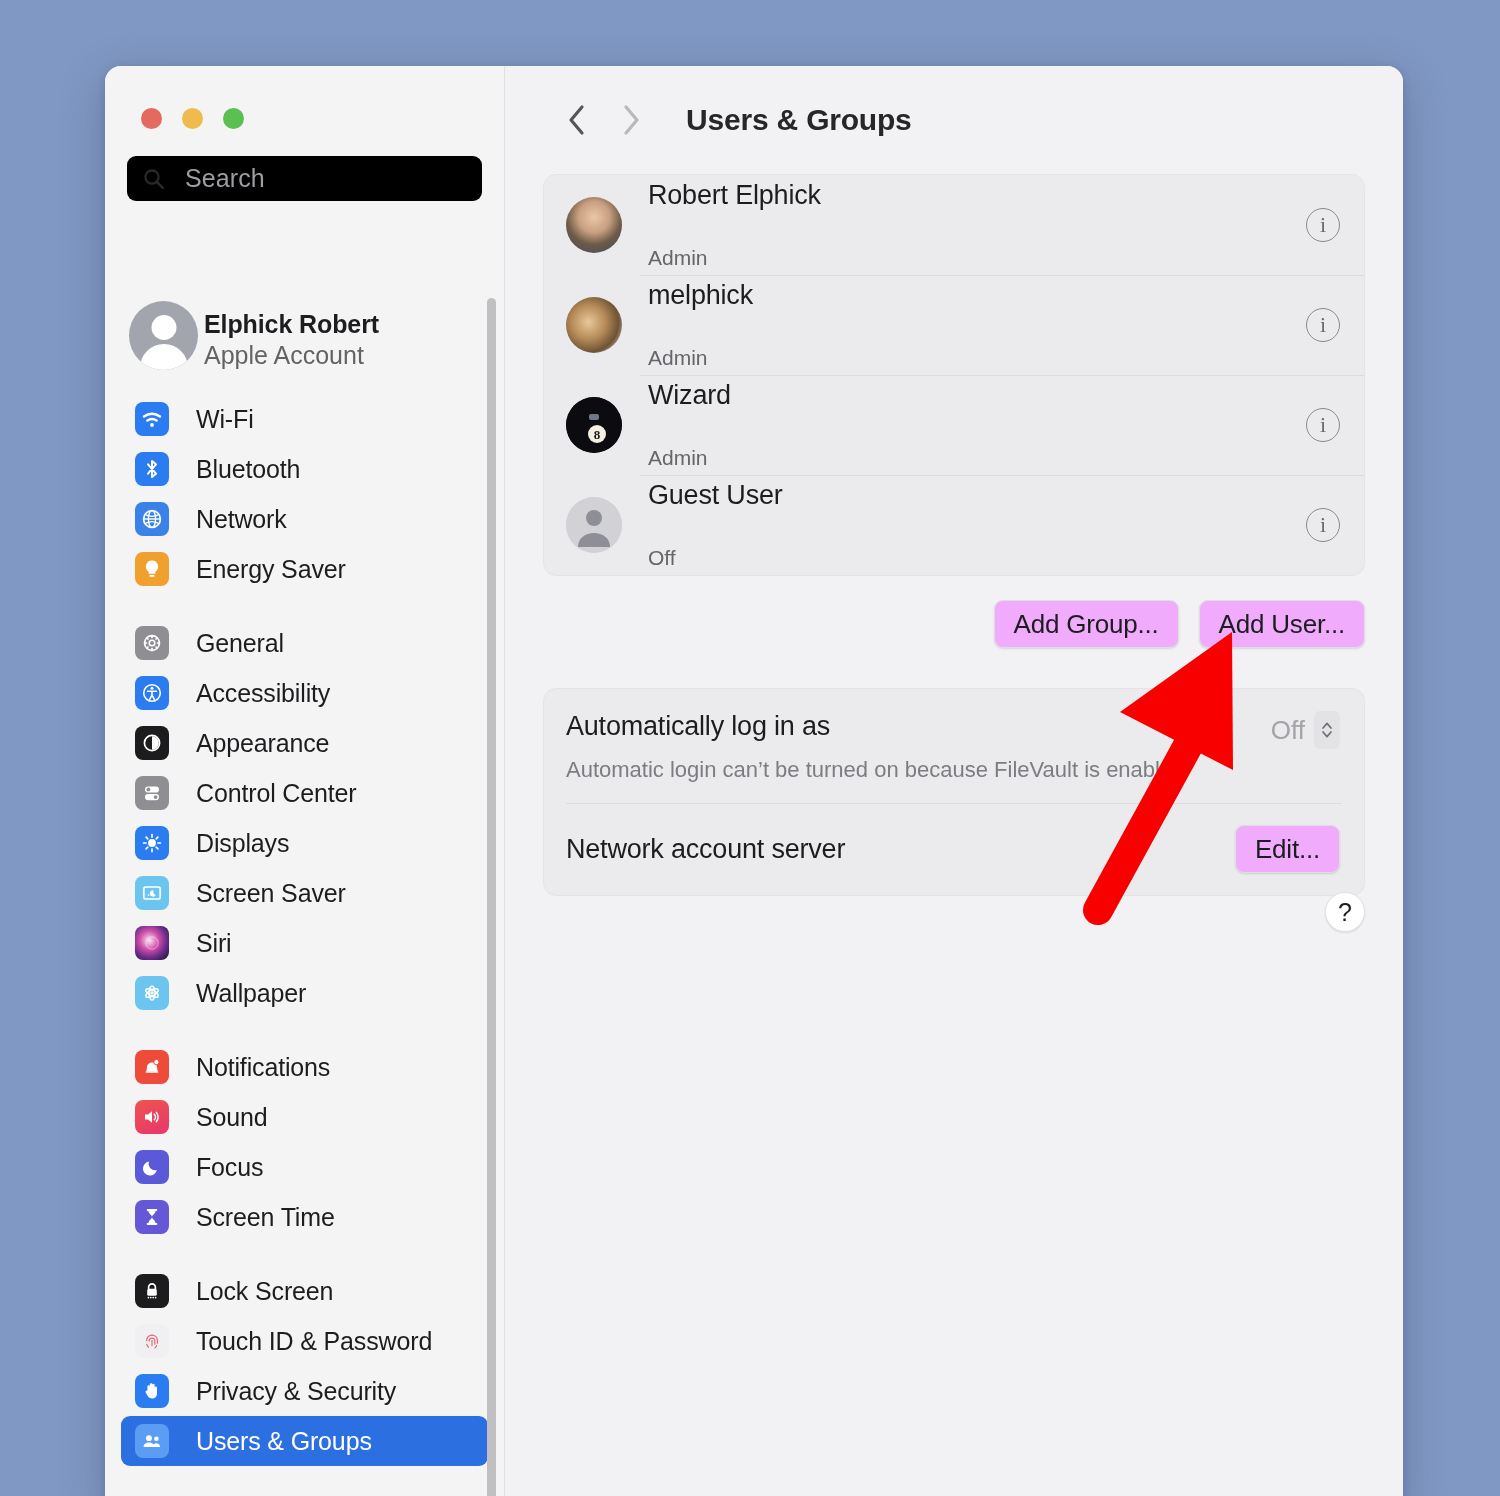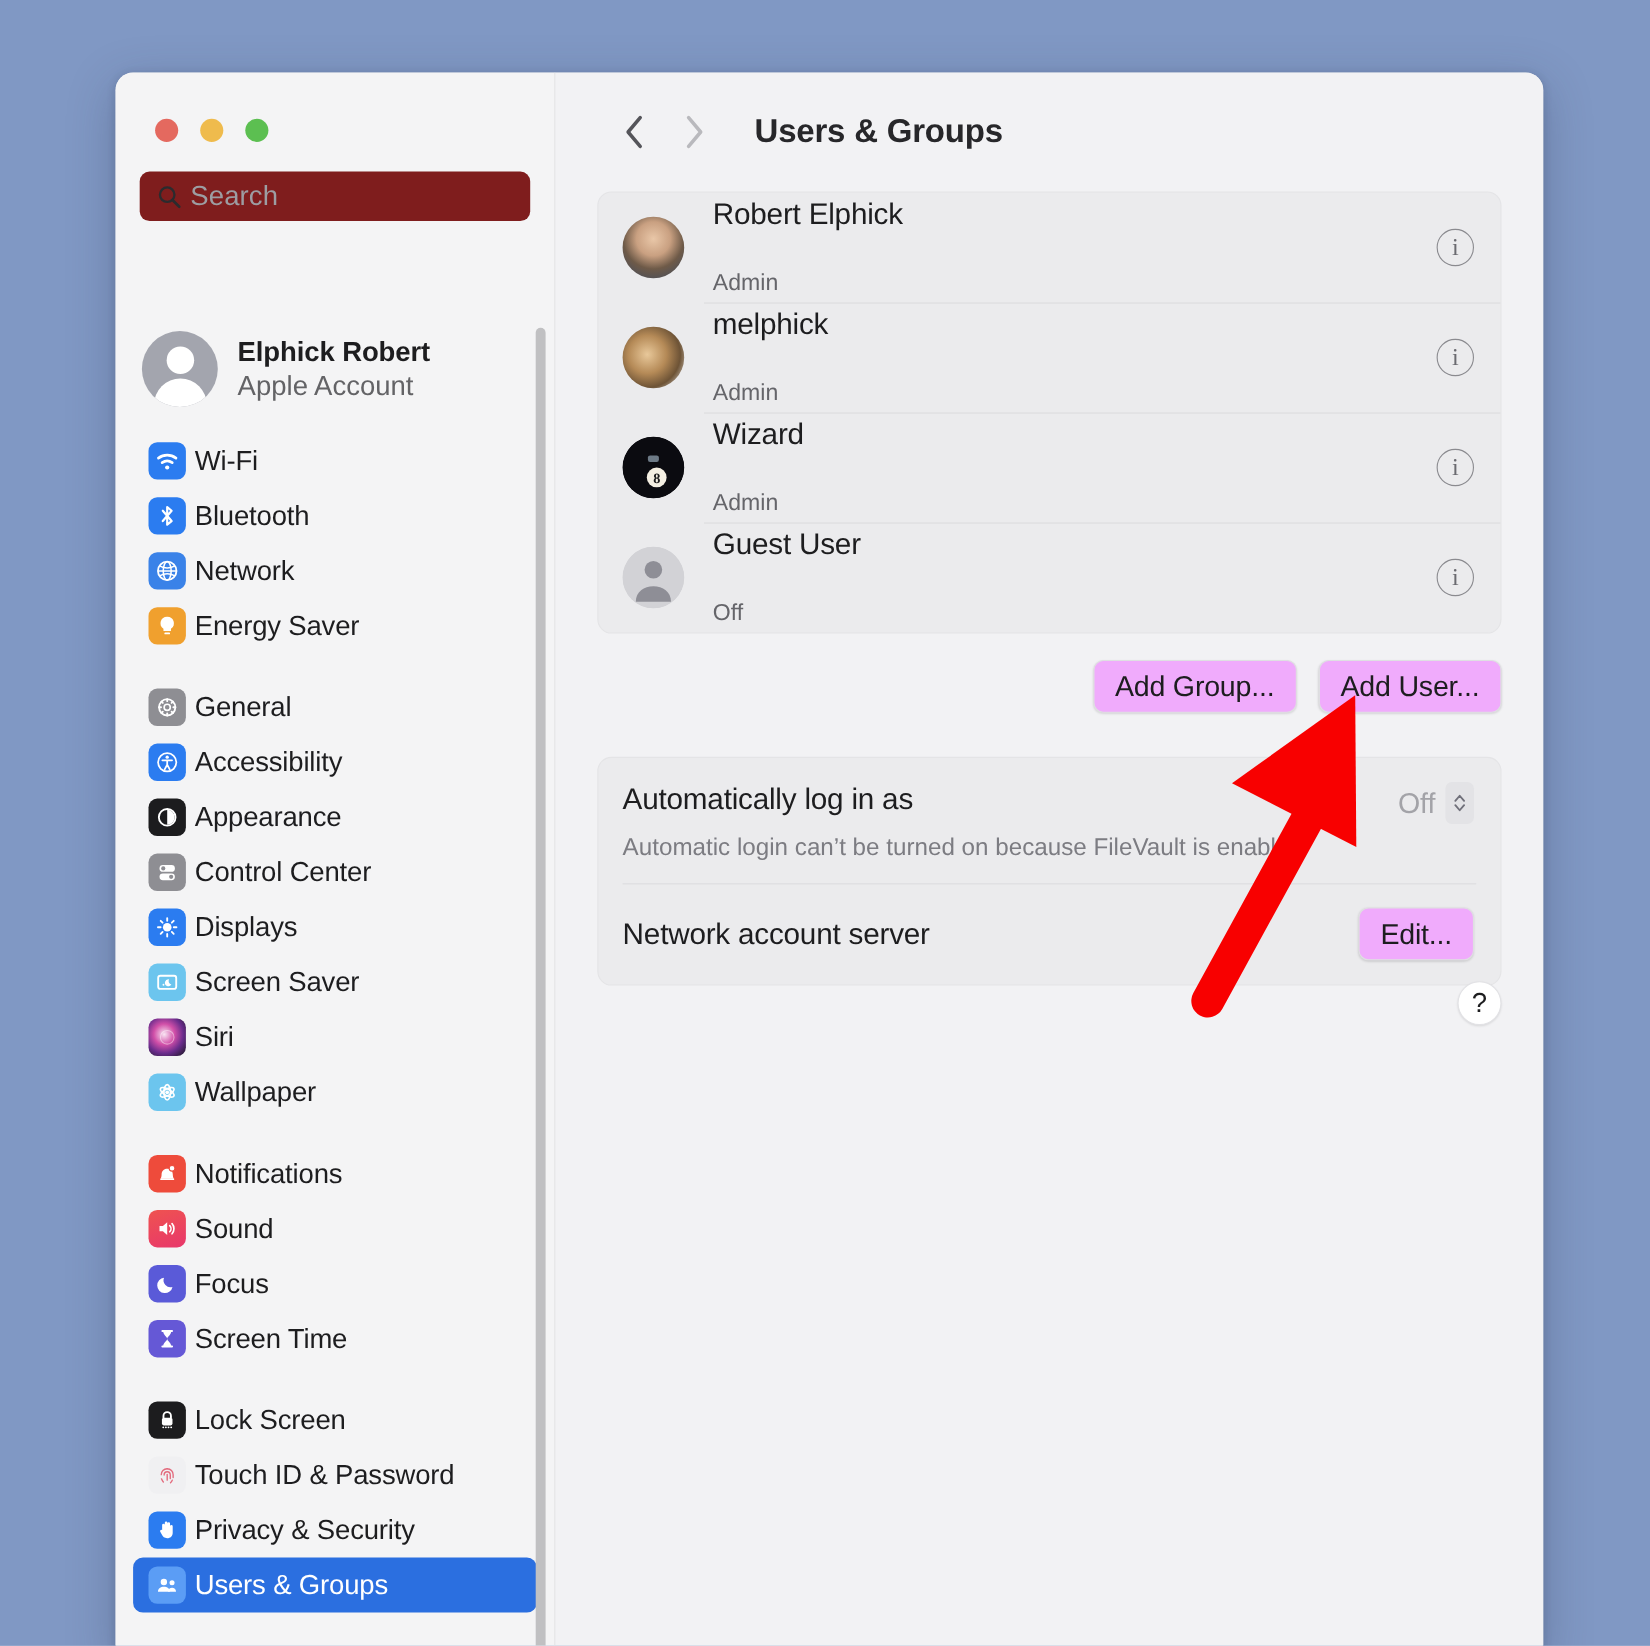--- a/index.html
+++ b/index.html
@@ -35,33 +35,33 @@
     display: flex; gap: 20px;
     padding: 42px 0 0 36px;
   }
   .light { width: 21px; height: 21px; border-radius: 50%; }
   .light.red    { background: #e4695f; }
   .light.yellow { background: #efbb4d; }
   .light.green  { background: #5cbf51; }
 
   .search-wrap { padding: 27px 22px 0 22px; }
   .search {
-    display: flex; align-items: center; gap: 8px;
+    display: flex; align-items: center; gap: 20px;
     height: 45px; padding: 0 16px;
-    background: #7f1d1d; border-radius: 9px;
+    background: #000000; border-radius: 9px;
   }
   .search .ph { color: #9d9da2; font-size: 25px; letter-spacing: .1px; }
   .search svg { flex: 0 0 auto; }
 
   .scroller {
     position: absolute; left: 0; top: 221px; right: 0; bottom: 0;
     overflow: hidden;
   }
   .acct {
-    display: flex; align-items: center; gap: 18px;
+    display: flex; align-items: flex-end; gap: 6px;
     padding: 14px 0 0 24px;
   }
   .acct-av {
     width: 69px; height: 69px; border-radius: 50%;
     background: #a3a5ae; position: relative; overflow: hidden; flex: 0 0 auto;
   }
   .acct-av::before {
     content: ""; position: absolute; left: 50%; top: 14px;
     width: 25px; height: 25px; border-radius: 50%;
     background: #fff; transform: translateX(-50%);
@@ -70,21 +70,21 @@
     content: ""; position: absolute; left: 50%; top: 43px;
     width: 48px; height: 40px; border-radius: 24px 24px 0 0;
     background: #fff; transform: translateX(-50%);
   }
   .acct-text { display: flex; flex-direction: column; gap: 2px; }
   .acct-name { font-size: 25px; font-weight: 700; color: #1d1d1f; letter-spacing: -.1px; }
   .acct-sub  { font-size: 25px; color: #636366; }
 
   .group { margin-top: 24px; }
   .row {
-    display: flex; align-items: center; gap: 8px;
+    display: flex; align-items: center; gap: 27px;
     height: 50px; margin: 0 16px; padding-left: 14px;
     border-radius: 9px;
   }
   .row.selected { background: #2b6fe0; }
   .row.selected .row-label { color: #fff; }
   .row-label { font-size: 25px; color: #1d1d1f; letter-spacing: -.15px; white-space: nowrap; }
   .ic {
     width: 34px; height: 34px; border-radius: 8px;
     display: flex; align-items: center; justify-content: center;
     flex: 0 0 auto; overflow: hidden;

